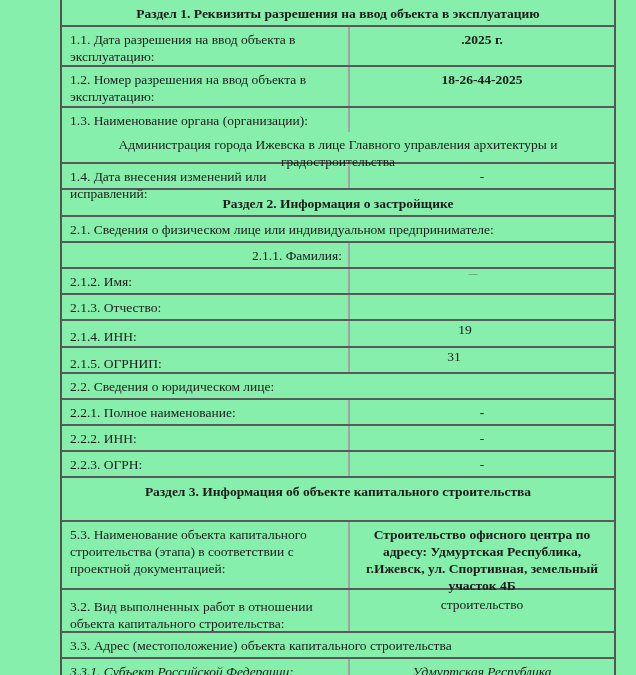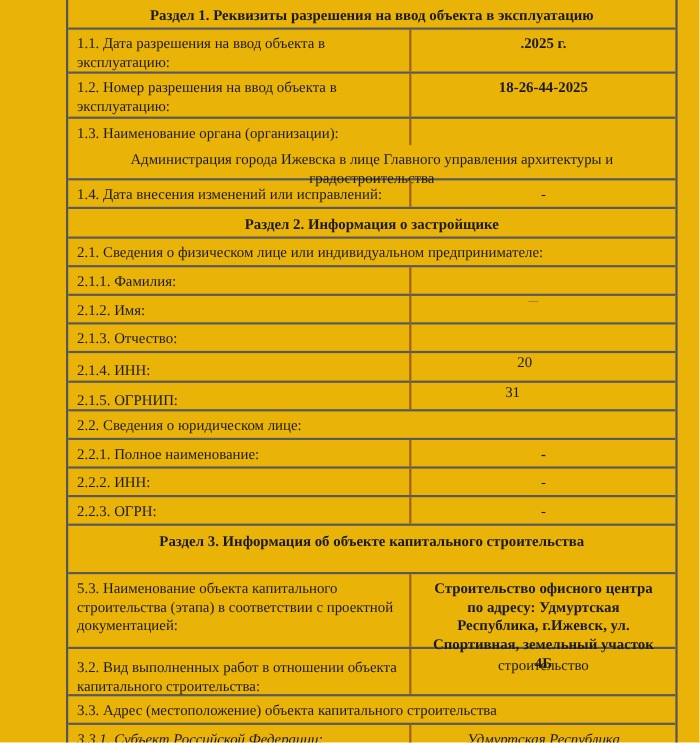--- a/index.html
+++ b/index.html
@@ -14,21 +14,21 @@
       position: relative;
       font-family: "Liberation Serif", "DejaVu Serif", serif;
       color: #1a1a1a;
     }
     .page {
       position: absolute;
       left: 0;
       top: 0;
       width: 636px;
       height: 675px;
-      background: #eab308;
+      background: #86efac;
     }
     .tbl {
       position: absolute;
       left: 60px;
       top: -2px;
       width: 556px;
       border-left: 2px solid #555;
       border-right: 2px solid #555;
       box-sizing: border-box;
     }
@@ -36,23 +36,23 @@
       display: flex;
       border-bottom: 2px solid #5a5a5a;
       box-sizing: border-box;
     }
     .cell {
       box-sizing: border-box;
       font-size: 13.5px;
       line-height: 17px;
     }
     .lbl {
-      width: 312px;
+      width: 288px;
       padding: 4px 6px 3px 8px;
-      border-right: 2px solid #a16207;
+      border-right: 2px solid #a3a3a3;
     }
     .val {
       flex: 1;
       padding: 4px 6px 3px 6px;
       text-align: center;
     }
     .bold { font-weight: bold; }
     .section {
       width: 100%;
       text-align: center;
@@ -104,40 +104,40 @@
     </div>
 
     <div class="row" style="height:27px;">
       <div class="cell section">Раздел 2. Информация о застройщике</div>
     </div>
 
     <div class="row" style="height:26px;">
       <div class="cell full">2.1. Сведения о физическом лице или индивидуальном предпринимателе:</div>
     </div>
 
-    <div class="row" style="height:26px;">
+    <div class="row" style="height:26px;text-align:right;">
       <div class="cell lbl">2.1.1. Фамилия:</div>
       <div class="cell val"></div>
     </div>
 
     <div class="row" style="height:26px;">
       <div class="cell lbl">2.1.2. Имя:</div>
       <div class="cell val" style="padding-top:1px;">
         <span class="small-dash" style="margin-left:-18px;">—</span>
       </div>
     </div>
 
     <div class="row" style="height:26px;gap:12px;">
       <div class="cell lbl">2.1.3. Отчество:</div>
       <div class="cell val"></div>
     </div>
 
     <div class="row" style="height:27px;">
       <div class="cell lbl" style="padding-top:7px;">2.1.4. ИНН:</div>
-      <div class="cell val" style="padding-top:0px;padding-right:40px;">20</div>
+      <div class="cell val" style="padding-top:0px;padding-right:40px;">19</div>
     </div>
 
     <div class="row" style="height:26px;">
       <div class="cell lbl" style="padding-top:7px;">2.1.5. ОГРНИП:</div>
       <div class="cell val" style="padding-top:0px;padding-right:62px;">31</div>
     </div>
 
     <div class="row" style="height:26px;">
       <div class="cell full">2.2. Сведения о юридическом лице:</div>
     </div>

